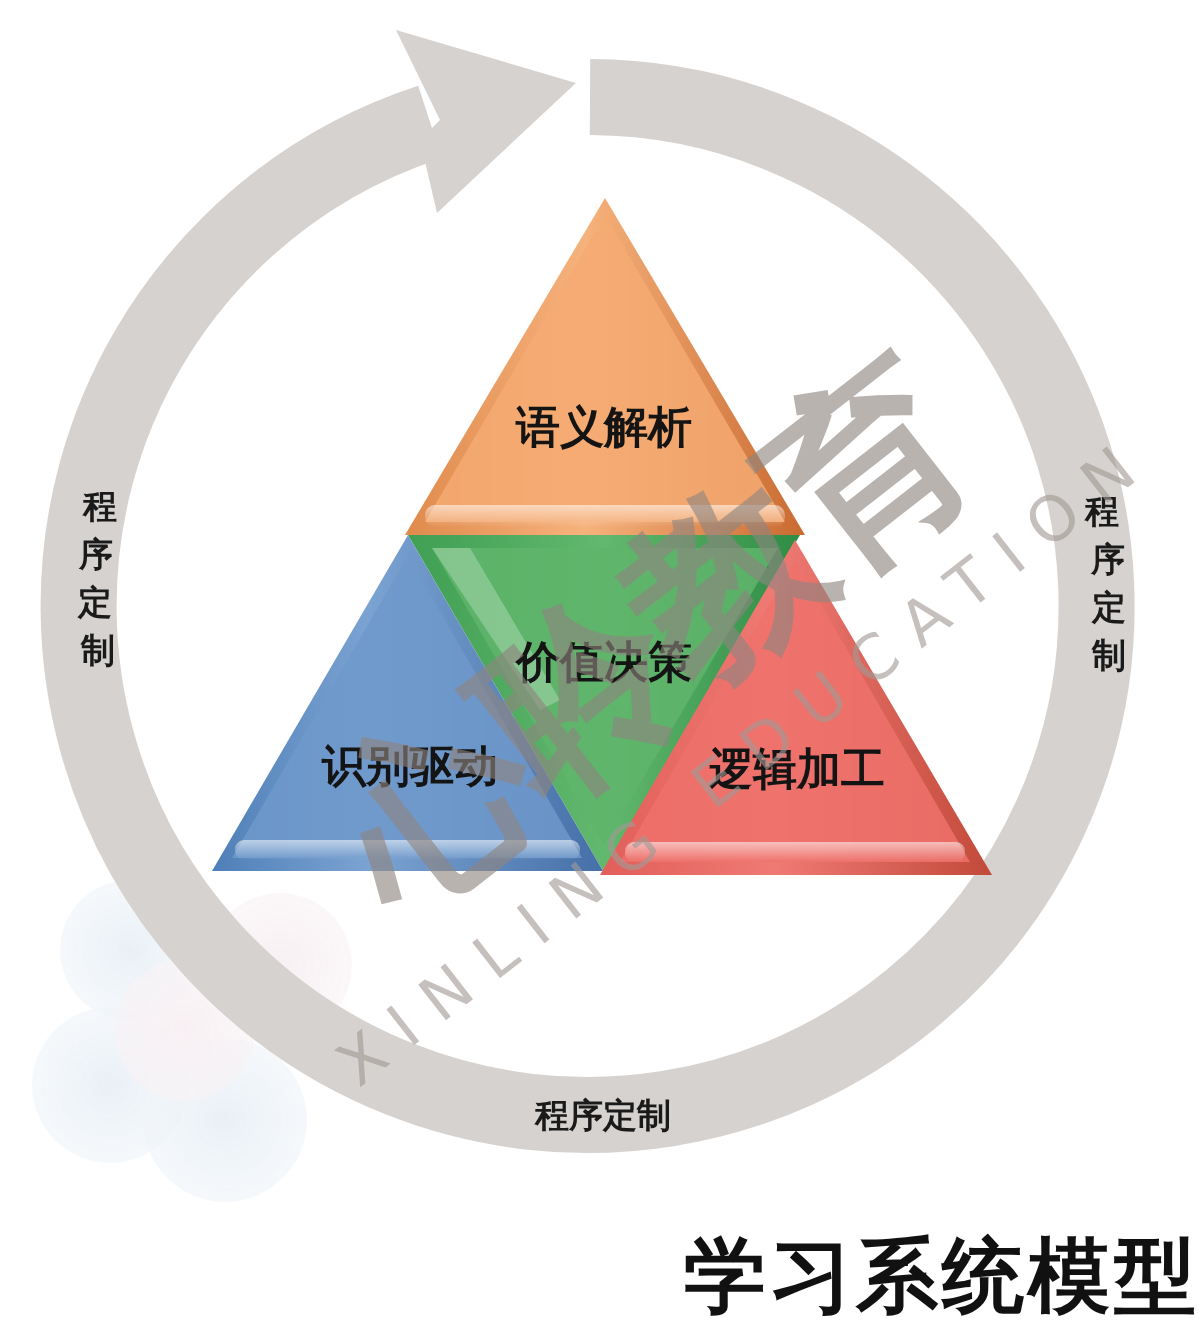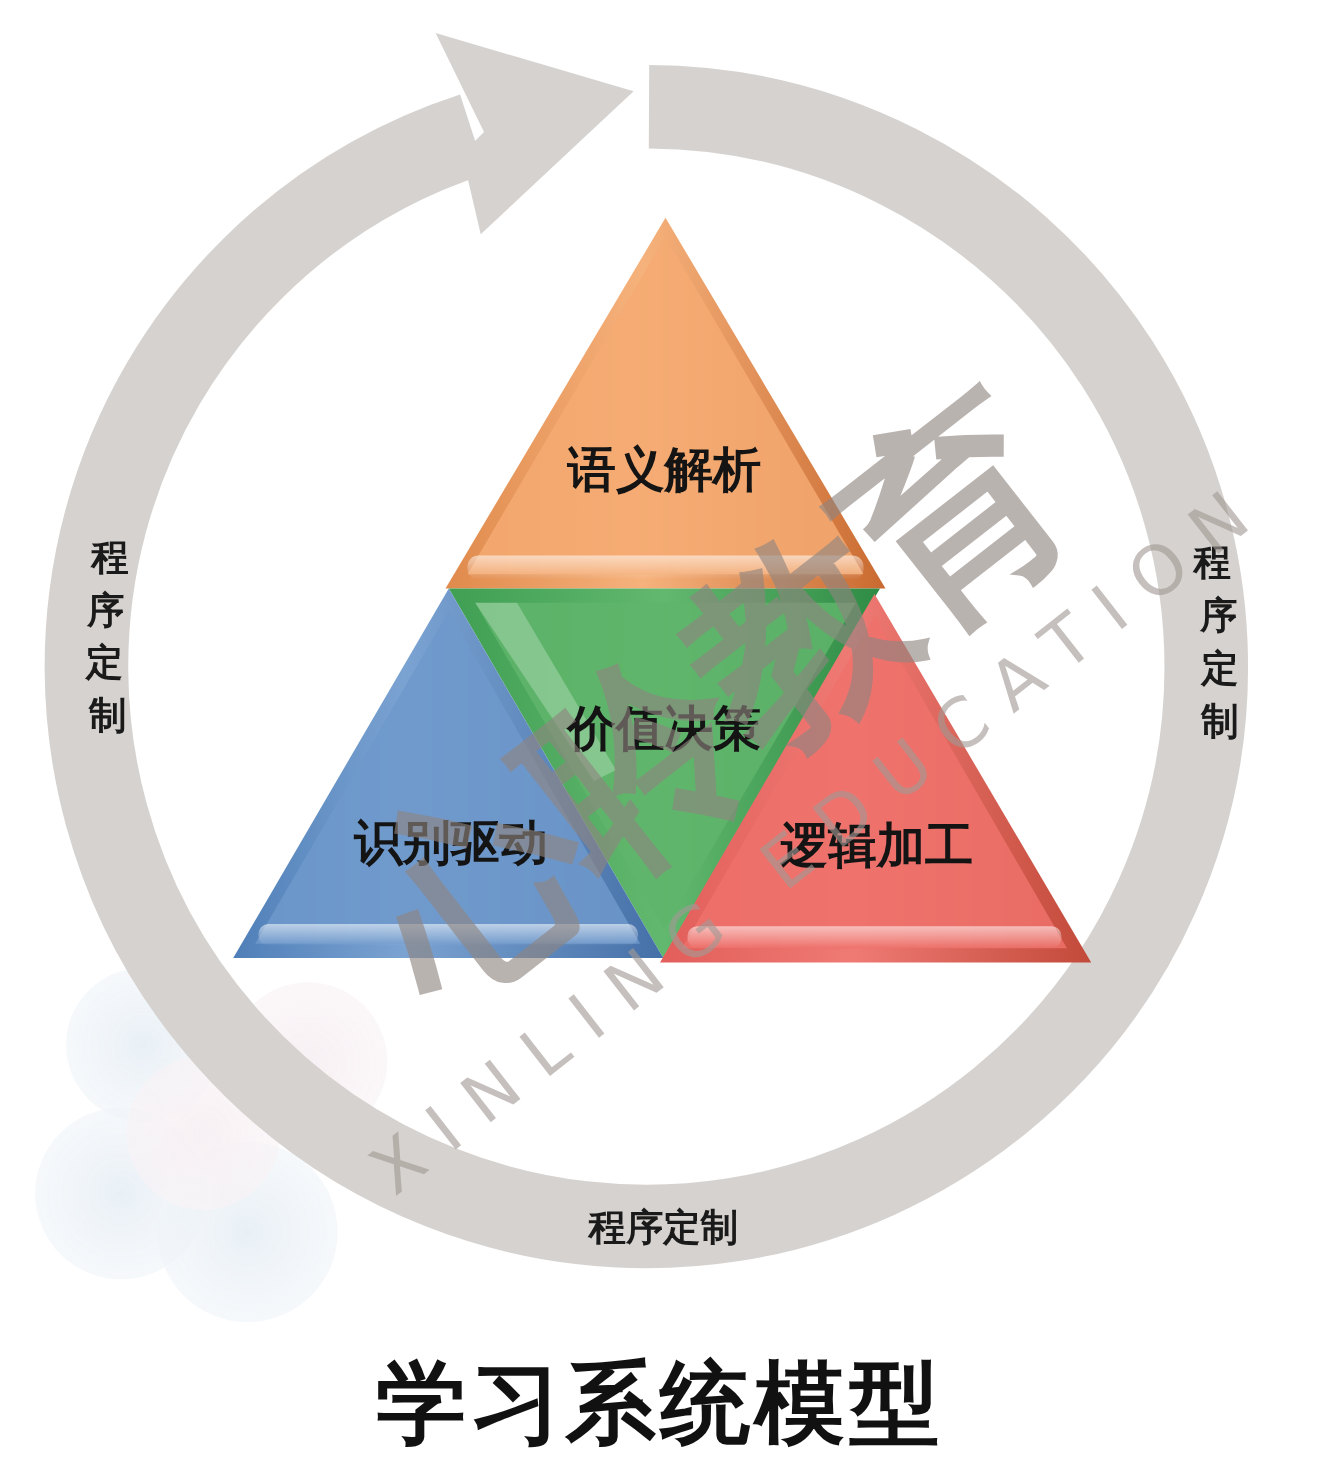--- a/index.html
+++ b/index.html
@@ -1,21 +1,21 @@
 <!DOCTYPE html>
 <html><head>
 <meta charset="utf-8">
 <style>
   html, body { margin: 0; padding: 0; background: #ffffff; }
   body { width: 1200px; height: 1343px; position: relative; overflow: hidden;
          font-family: "DejaVu Sans", "Liberation Sans", sans-serif; }
   #stage { position: absolute; left: 0; top: 0; width: 1200px; height: 1343px; }
   svg text { font-family: "DejaVu Sans", "Liberation Sans", sans-serif; font-weight: bold; }
   .title {
-    position: absolute; left: 0; top: 1222px; width: 1200px; text-align: center;
+    position: absolute; left: 0; top: 1222px; width: 1200px; text-align: right;
     font-size: 82px; font-weight: bold; color: #111; letter-spacing: 4px;
     font-family: "DejaVu Sans", "Liberation Sans", sans-serif;
   }
 </style>
 </head>
 <body>
 
 <div id="stage">
 <svg width="1200" height="1343" viewBox="0 0 1200 1343" xmlns="http://www.w3.org/2000/svg">
   <defs>

